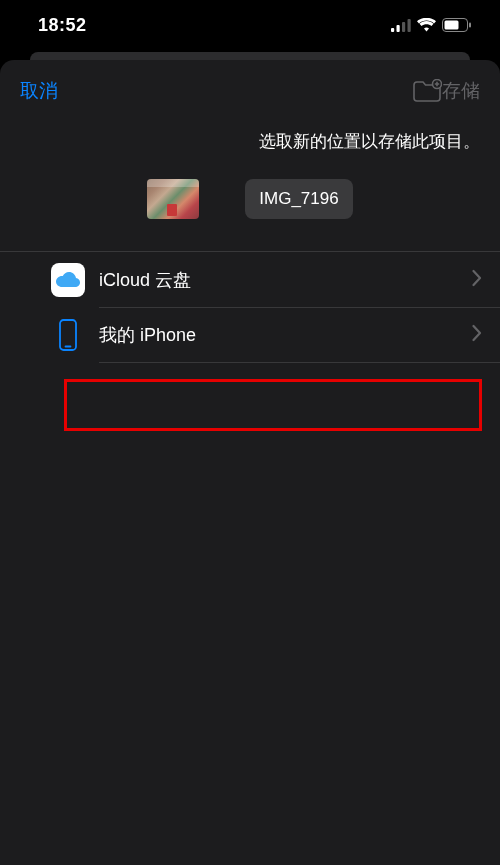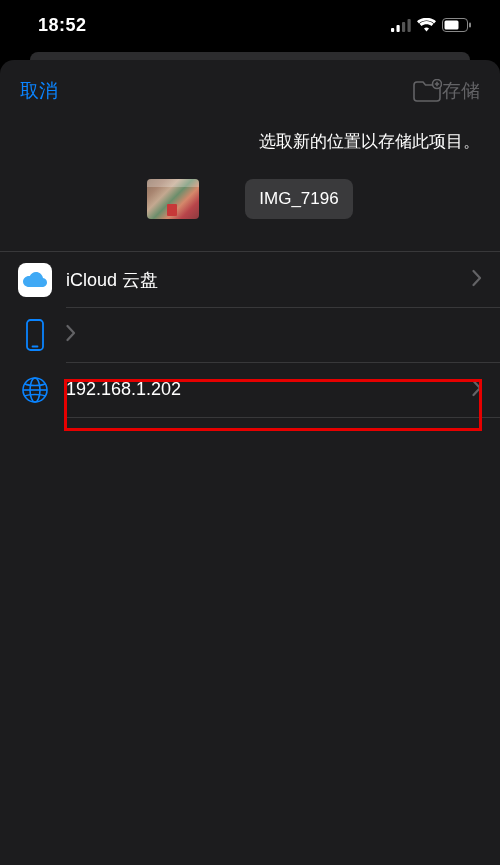--- a/index.html
+++ b/index.html
@@ -126,20 +126,21 @@
     .location-list {
       border-top: 0.5px solid #38383a;
     }
     .location-item {
       display: flex;
       align-items: center;
       height: 55px;
       padding: 0 18px;
       position: relative;
       cursor: pointer;
+      margin-left: 33px;
     }
     .location-item::after {
       content: '';
       position: absolute;
       bottom: 0;
       left: 66px;
       right: 0;
       height: 0.5px;
       background: #38383a;
     }
@@ -260,40 +261,24 @@
       </div>
     </div>
 
     <div class="location-item">
       <div class="location-icon">
         <svg width="22" height="32" viewBox="0 0 22 32" fill="none" stroke="#0a84ff" stroke-width="1.8">
             <rect x="3" y="1" width="16" height="30" rx="3.5"></rect>
             <line x1="8.5" y1="27.5" x2="13.5" y2="27.5" stroke-linecap="round"></line>
           </svg>
       </div>
+      <div class="location-label">我的 iPhone</div>
       <div class="chevron">
         <svg width="10" height="18" viewBox="0 0 10 18" fill="none" stroke="currentColor" stroke-width="2.2" stroke-linecap="round" stroke-linejoin="round">
             <polyline points="1.5,2 8,9 1.5,16"></polyline>
           </svg>
       </div>
     </div>
 
-    <div class="location-item">
-      <div class="location-icon">
-        <svg width="30" height="30" viewBox="0 0 30 30" fill="none" stroke="#0a84ff" stroke-width="1.6">
-          <circle cx="15" cy="15" r="12"></circle>
-          <ellipse cx="15" cy="15" rx="5" ry="12"></ellipse>
-          <line x1="3" y1="15" x2="27" y2="15"></line>
-          <path d="M5 9 C9 11 21 11 25 9"></path>
-          <path d="M5 21 C9 19 21 19 25 21"></path>
-        </svg>
-      </div>
-      <div class="location-label">192.168.1.202</div>
-      <div class="chevron">
-        <svg width="10" height="18" viewBox="0 0 10 18" fill="none" stroke="currentColor" stroke-width="2.2" stroke-linecap="round" stroke-linejoin="round">
-            <polyline points="1.5,2 8,9 1.5,16"></polyline>
-          </svg>
-      </div>
-    </div>
   </div>
 </div>
 
 <div class="highlight-box" style="top: 379px; left: 64px; width: 418px; height: 52px;"></div>
 
 </body></html>

